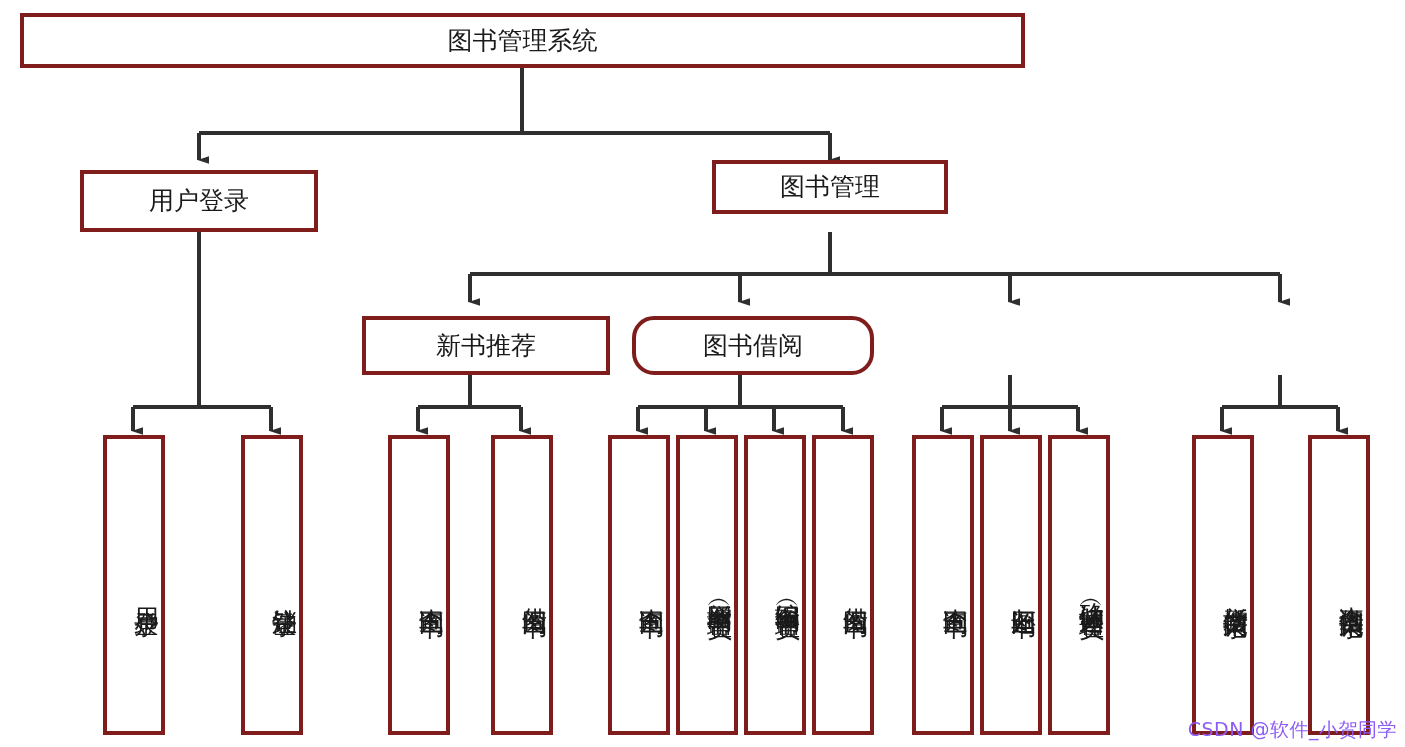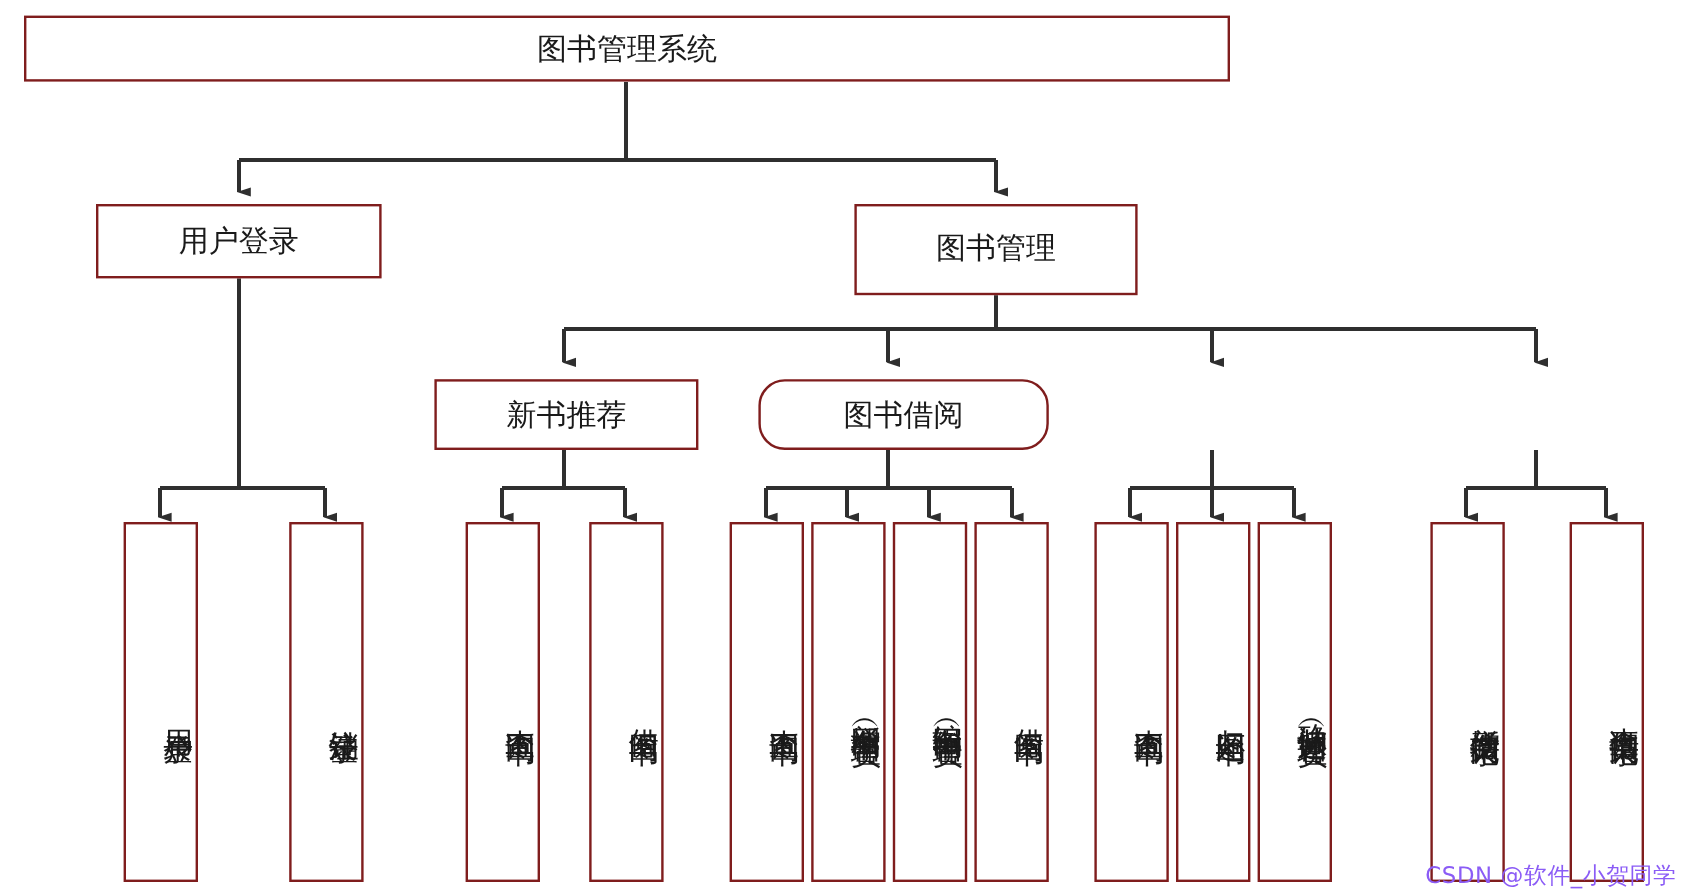--- a/index.html
+++ b/index.html
@@ -8,21 +8,21 @@
     font-family:"DejaVu Sans","Liberation Sans",sans-serif;
     color:#1a1a1a;
   }
   #stage{position:relative;width:1405px;height:747px;background:#fff;}
   svg#wires{position:absolute;left:0;top:0;width:1405px;height:747px;}
 
   .node{
     position:absolute;
     box-sizing:border-box;
     background:#ffffff;
-    border:2px solid #7f1d1d;
+    border:4px solid #7f1d1d;
     display:flex;
     align-items:center;
     justify-content:center;
     text-align:center;
     line-height:1.18;
     color:#1a1a1a;
   }
   .node.h{ font-size:25px; }
   .node.root{ font-size:25px; }
   .node.v{
@@ -103,25 +103,25 @@
     </g>
   </svg>
 
   <div class="node root" style="left:20px;top:13px;width:1005px;height:55px;">
     <span>图书管理系统</span>
   </div>
 
   <div class="node h" style="left:80px;top:170px;width:238px;height:62px;">
     <span>用户登录</span>
   </div>
-  <div class="node h" style="left:712px;top:170px;width:236px;height:76px;font-family:Liberation Serif, serif;">
+  <div class="node h" style="left:712px;top:160px;width:236px;height:54px;">
     <span>图书管理</span>
   </div>
 
-  <div class="node h" style="left:362px;top:316px;width:220px;height:59px;">
+  <div class="node h" style="left:362px;top:316px;width:248px;height:59px;">
     <span>新书推荐</span>
   </div>
   <div class="node h" style="left:632px;top:316px;width:242px;height:59px;border-radius:22px;">
     <span>图书借阅</span>
   </div>
 
   <div class="node v" style="left:103px;top:435px;width:62px;height:300px;">
     <span>用户登录</span>
   </div>
   <div class="node v" style="left:241px;top:435px;width:62px;height:300px;">

